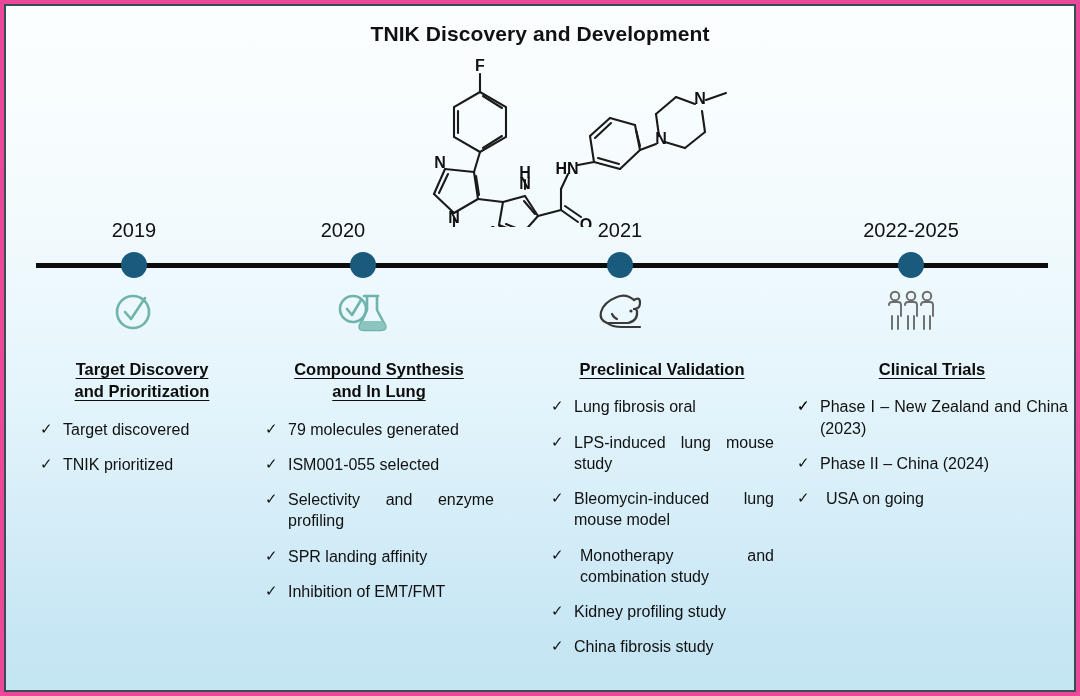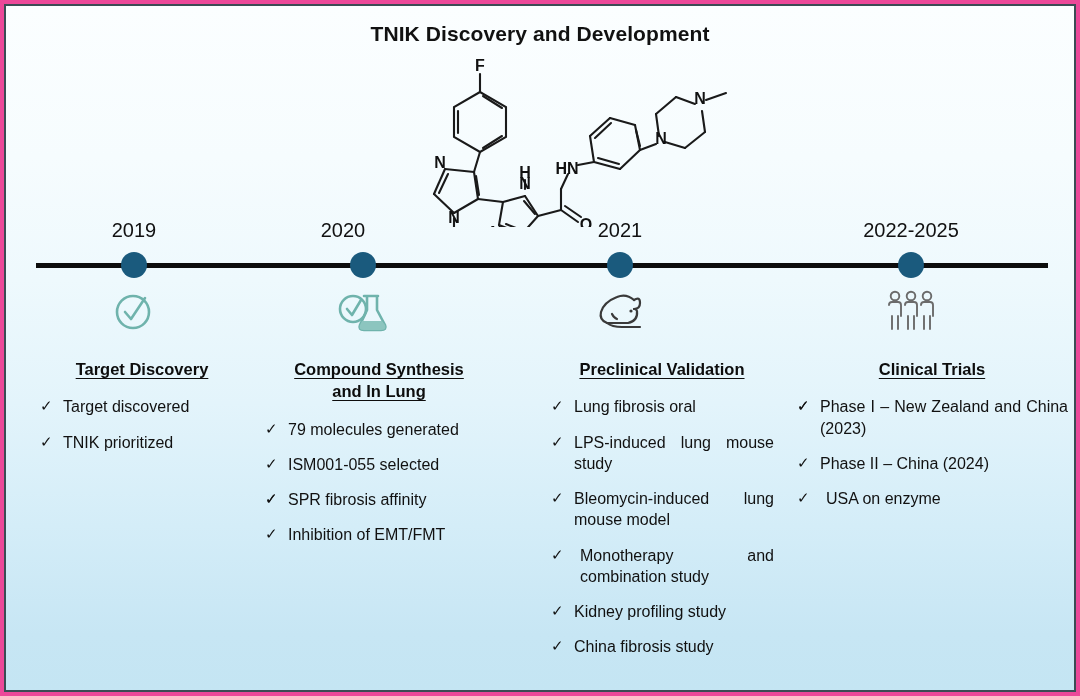--- a/index.html
+++ b/index.html
@@ -285,37 +285,38 @@
           <path d="M24 18 Q24 15 27 15 L33 15 Q36 15 36 18 L36 29 M27 29 L27 42 M33 29 L33 42"></path>
           <circle cx="46" cy="9" r="4.3"></circle>
           <path d="M40 18 Q40 15 43 15 L49 15 Q52 15 52 18 L52 29 M43 29 L43 42 M49 29 L49 42"></path>
         </g>
       </svg>
     </div>
 
     <div class="col col-1">
       <div class="col-head">
         <div>Target Discovery</div>
+        <div>and Prioritization</div>
       </div>
       <ul class="bullets">
         <li><span class="chk">✓</span><span>Target discovered</span></li>
         <li><span class="chk">✓</span><span>TNIK prioritized</span></li>
       </ul>
     </div>
 
     <div class="col col-2">
       <div class="col-head">
         <div>Compound Synthesis</div>
         <div>and In Lung</div>
       </div>
       <ul class="bullets">
         <li><span class="chk">✓</span><span>79 molecules generated</span></li>
         <li><span class="chk">✓</span><span>ISM001-055 selected</span></li>
-        <li><span class="chk">✓</span></li>
-        <li><span class="chk">✓</span><span>SPR fibrosis affinity</span></li>
+        <li><span class="chk">✓</span><span>Selectivity and enzyme profiling</span></li>
+        <li><span class="chk">✓</span><span>SPR landing affinity</span></li>
         <li><span class="chk">✓</span><span>Inhibition of EMT/FMT</span></li>
       </ul>
     </div>
 
     <div class="col col-3">
       <div class="col-head">
         <div>Preclinical Validation</div>
       </div>
       <ul class="bullets">
         <li><span class="chk">✓</span><span>Lung fibrosis oral</span></li>
@@ -328,18 +329,18 @@
     </div>
 
     <div class="col col-4">
       <div class="col-head">
         <div>Clinical Trials</div>
       </div>
       <ul class="bullets">
         <li><span class="chk">✓</span></li>
         <li><span class="chk">✓</span><span>Phase I – New Zealand and China (2023)</span></li>
         <li><span class="chk">✓</span><span>Phase II – China (2024)</span></li>
-        <li class="lead-space"><span class="chk">✓</span><span>USA on enzyme</span></li>
+        <li class="lead-space"><span class="chk">✓</span><span>USA on going</span></li>
       </ul>
     </div>
 
   </div>
 </div>
 
 </body></html>

